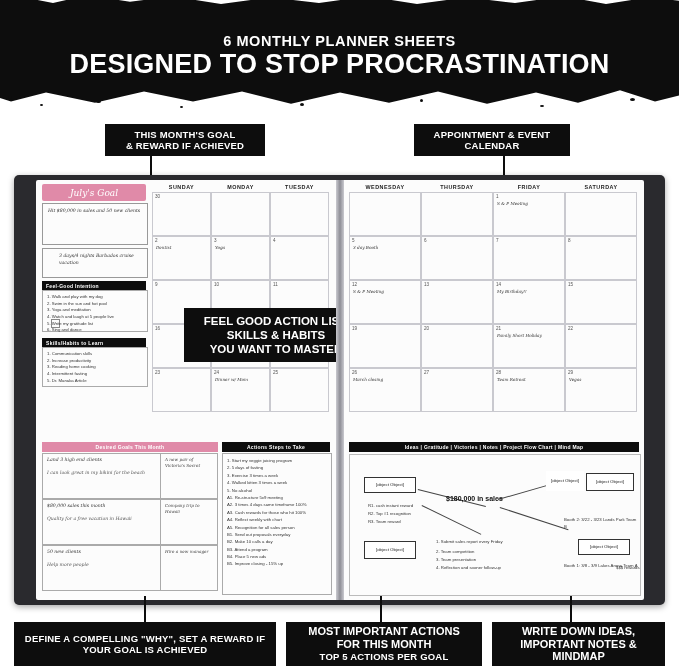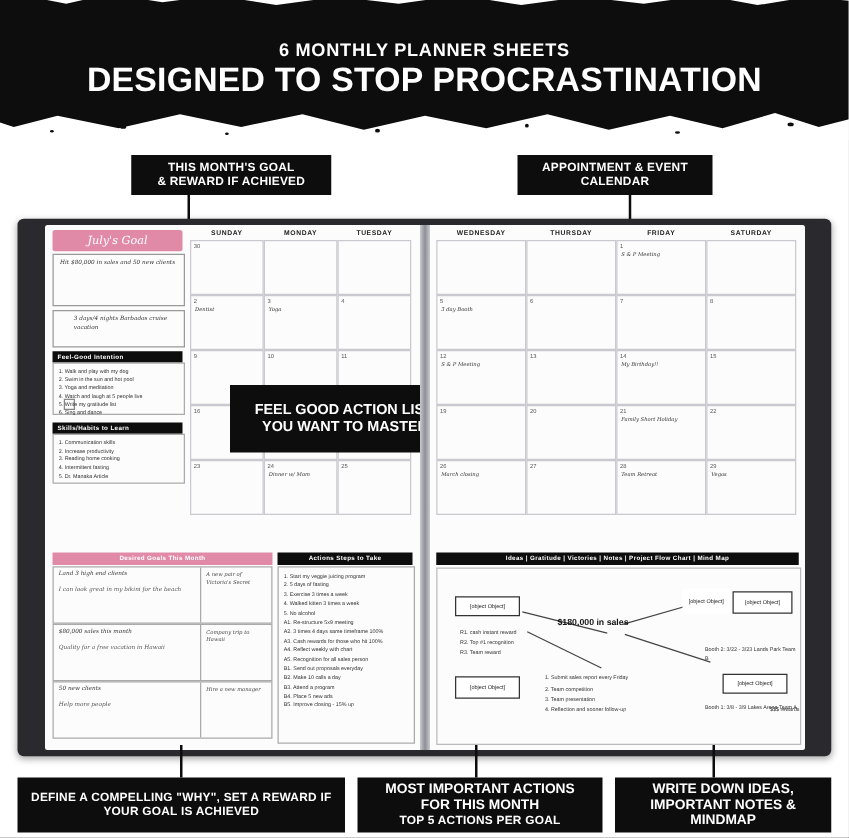--- a/index.html
+++ b/index.html
@@ -259,20 +259,21 @@
           <div class="li" style="line-height: 1.72;">B2. Make 10 calls a day</div>
           <div class="li" style="line-height: 1.72;">B3. Attend a program</div>
           <div class="li" style="line-height: 1.72;">B4. Place 5 new ads</div>
           <div class="li" style="line-height: 1.72;">B5. Improve closing - 15% up</div>
         </div>
     </div>
 
     <div class="overlay-callout" style="left:148px;top:128px;width:184px;height:54px;">
       <div>
         <div>Feel good action list,</div>
+        <div>skills &amp; habits</div>
         <div>you want to master</div>
       </div>
     </div>
   </div>
 
   <div class="spine"></div>
 
   <div class="page page-right">
 
     <div class="calwrap" style="left:5px;top:4px;width:290px;height:228px;">

